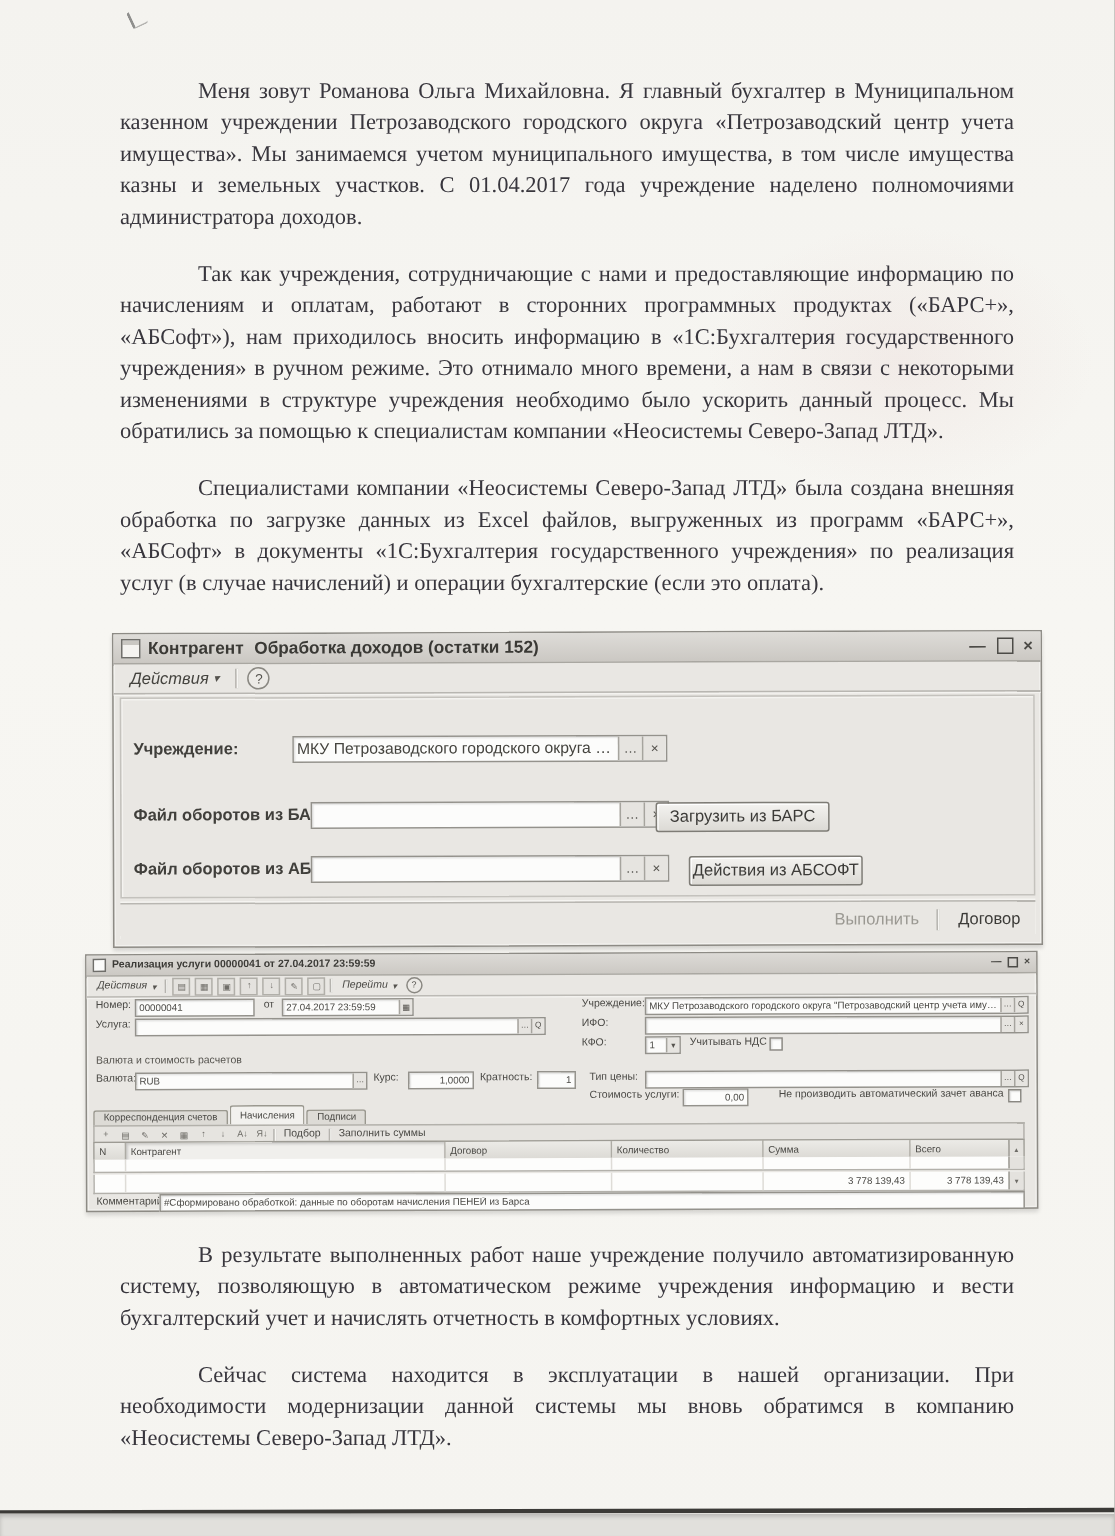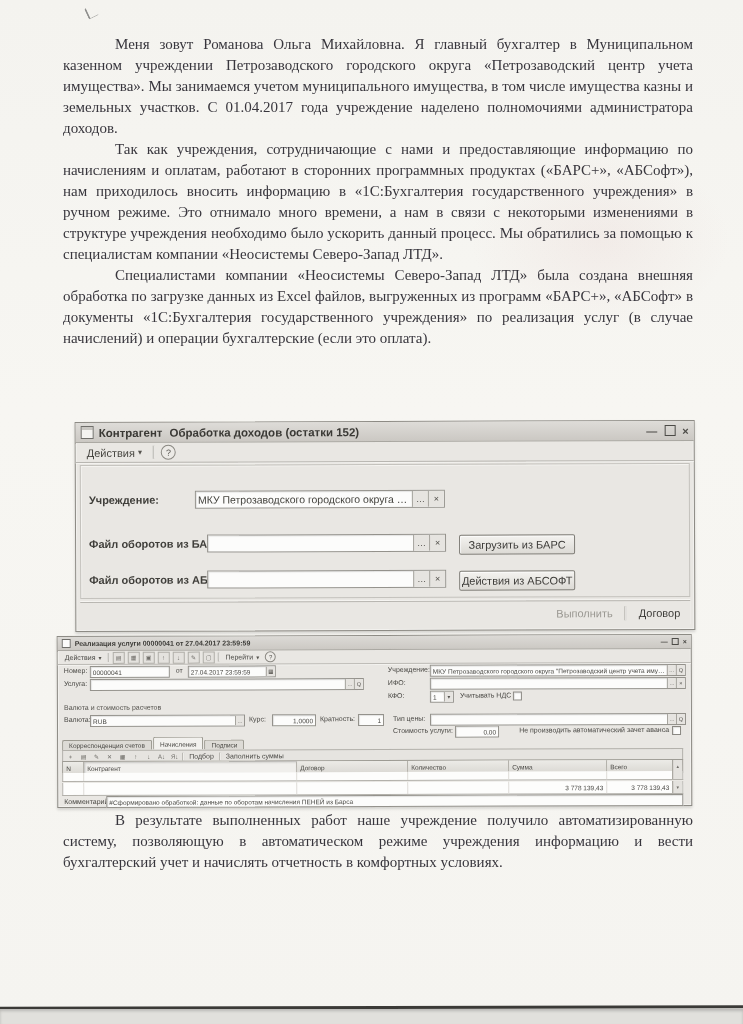--- a/index.html
+++ b/index.html
@@ -6,21 +6,21 @@
   body{width:743px;height:1024px;background:#b9b8b4;font-family:"Liberation Sans",sans-serif;}
   .paper{position:relative;width:743px;height:1024px;overflow:hidden;
     background:linear-gradient(180deg,#f4f3ef 0%,#f7f6f2 40%,#f5f4f0 100%);}
   .smudge{position:absolute;left:470px;top:150px;width:260px;height:180px;border-radius:50%;
     background:radial-gradient(closest-side,rgba(205,150,150,.10),rgba(205,150,150,0));pointer-events:none;}
   .pen-mark{position:absolute;left:86px;top:6px;width:9px;height:11px;border-left:2px solid rgba(60,60,60,.55);
     border-bottom:1px solid rgba(60,60,60,.35);transform:rotate(-25deg);border-radius:2px;}
   
   .letter{position:absolute;left:63px;width:630px;color:#38363d;
     font-family:"Liberation Serif","DejaVu Serif",serif;font-size:15px;line-height:21px;text-align:justify;}
-  .letter p{margin:0;text-indent:52px;font-family:Liberation Serif, serif;}
+  .letter p{margin:17px;text-indent:52px;font-family:Liberation Serif, serif;}
   .letter.top{top:34px;}
   .letter.bottom{top:810px;}
   
   .win{position:absolute;background:#e9e7e3;border:1px solid #8d8b85;
     box-shadow:inset 0 0 0 1px #f2f1ee,0 2px 3px rgba(0,0,0,.14);transform:rotate(-0.2deg);}
   .input{background:#fcfcfb;border:1px solid #94928c;box-shadow:inset 1px 1px 1px rgba(0,0,0,.10);
     display:flex;align-items:center;overflow:hidden;white-space:nowrap;}
   .input .val{flex:1;overflow:hidden;text-overflow:ellipsis;padding:0 2px;}
   .inbtn{flex:0 0 auto;border-left:1px solid #a6a49e;background:#e6e4e0;color:#55534e;
     display:flex;align-items:center;justify-content:center;}
@@ -33,21 +33,21 @@
   .dialog1{left:75px;top:421px;width:618px;height:208px;font-size:11px;color:#45443f;}
   .d1-titlebar{height:19px;display:flex;align-items:center;padding:0 5px;gap:5px;
     background:linear-gradient(#dedcd8,#cbc8c3);border-bottom:1px solid #a9a7a1;}
   .d1-formicon{width:11px;height:11px;border:1px solid #6f6e6a;background:#f4f3f0;
     box-shadow:inset 0 3px 0 #c9c7c2;}
   .d1-title{font-weight:bold;font-size:11.5px;color:#3a3935;display:flex;gap:7px;flex:1;}
   .winctl{display:flex;align-items:center;gap:7px;color:#4c4b47;font-weight:bold;font-size:11px;}
   .maxbox{width:9px;height:9px;border:1.5px solid #4c4b47;display:inline-block;}
   .d1-menubar{height:19px;display:flex;align-items:center;gap:6px;padding:0 6px;
     border-bottom:1px solid #b8b6b1;box-shadow:0 1px 0 #f4f3f0;}
-  .menu-btn{display:flex;align-items:center;padding:1px 4px;border:1px solid transparent;}
+  .menu-btn{display:flex;align-items:center;padding:1px 4px;border:1px solid transparent;font-style:italic;}
   .help-circ{width:13px;height:13px;border:1px solid #8a8882;border-radius:50%;background:#eceae6;
     display:flex;align-items:center;justify-content:center;font-size:9px;color:#55534e;}
   .d1-body{position:absolute;left:4px;right:4px;top:42px;bottom:32px;border:1px solid #c4c2bd;
     box-shadow:inset 1px 1px 0 #f4f3f0;}
   .d1-row{position:absolute;left:0;right:0;display:flex;align-items:center;}
   .d1-lbl{font-weight:bold;color:#403f3b;}
   .d1-input{height:16px;font-size:10.5px;}
   .d1-input .inbtn{width:15px;height:100%;font-size:9px;}
   .d1-btn{position:absolute;height:18px;font-size:11px;}
   .d1-footer{position:absolute;left:4px;right:4px;bottom:4px;height:24px;display:flex;align-items:center;
@@ -141,21 +141,21 @@
           <span class="inbtn">×</span>
         </div>
       </div>
       <div class="d1-row" style="top:72px;">
         <span class="d1-lbl" style="margin-left:8px;">Файл оборотов из БАРСА:</span>
         <div class="input d1-input" style="position:absolute;left:126px;width:237px;">
           <span class="val"></span>
           <span class="inbtn">…</span>
           <span class="inbtn">×</span>
         </div>
-        <div class="btn3d d1-btn" style="left:378px;width:114px;top:-2px;">Загрузить из БАРС</div>
+        <div class="btn3d d1-btn" style="left:356px;width:114px;top:-2px;">Загрузить из БАРС</div>
       </div>
       <div class="d1-row" style="top:108px;">
         <span class="d1-lbl" style="margin-left:8px;">Файл оборотов из АБСОФТ:</span>
         <div class="input d1-input" style="position:absolute;left:126px;width:237px;">
           <span class="val"></span>
           <span class="inbtn">…</span>
           <span class="inbtn">×</span>
         </div>
         <div class="btn3d d1-btn" style="left:378px;width:114px;top:-2px;">Действия из АБСОФТ</div>
       </div>
@@ -317,17 +317,18 @@
     </div>
 
     <div class="w2-el" style="left:6px;top:161px;">Комментарий:</div>
     <div class="input minp w2-el" style="left:48px;top:159px;right:8px;">
       <span class="val">#Сформировано обработкой: данные по оборотам начисления ПЕНЕЙ из Барса</span>
     </div>
   </div>
 
   <div class="letter bottom">
     <p>В результате выполненных работ наше учреждение получило автоматизированную систему, позволяющую в автоматическом режиме учреждения информацию и вести бухгалтерский учет и начислять отчетность в комфортных условиях.</p>
+    <p>Сейчас система находится в эксплуатации в нашей организации. При необходимости модернизации данной системы мы вновь обратимся в компанию «Неосистемы Северо-Запад ЛТД».</p>
   </div>
 
   <div class="scan-bottom-line"></div>
   <div class="scan-bottom-strip"></div>
 </div>
 
 </body></html>

